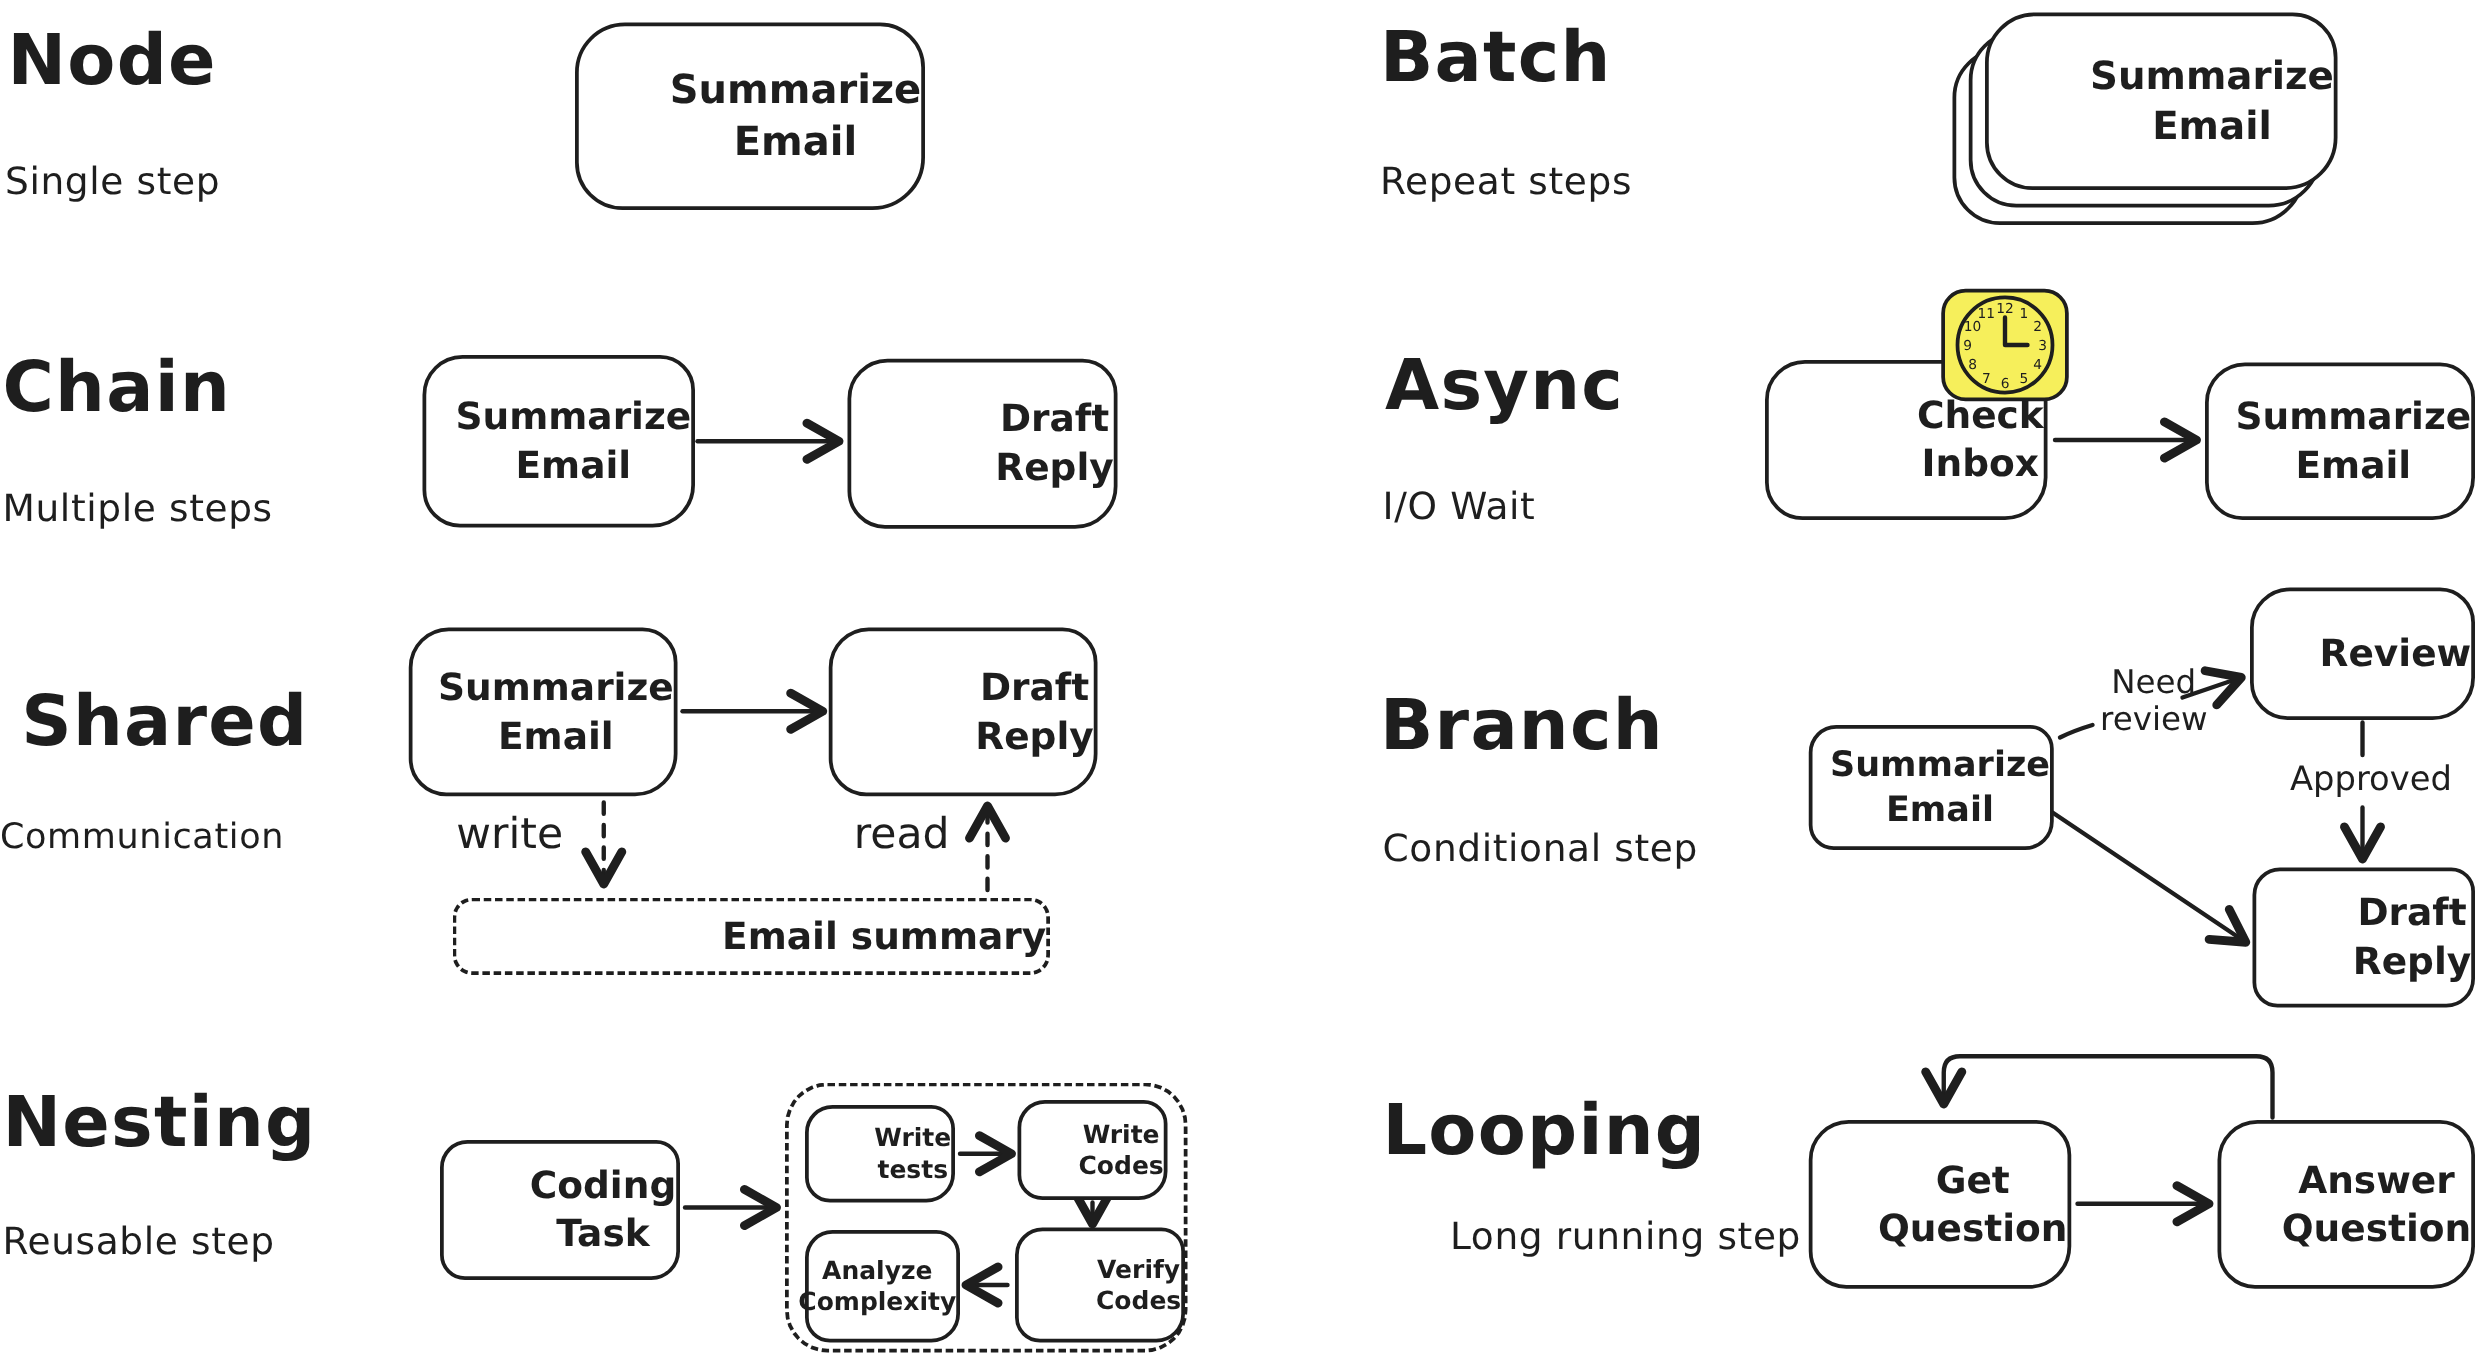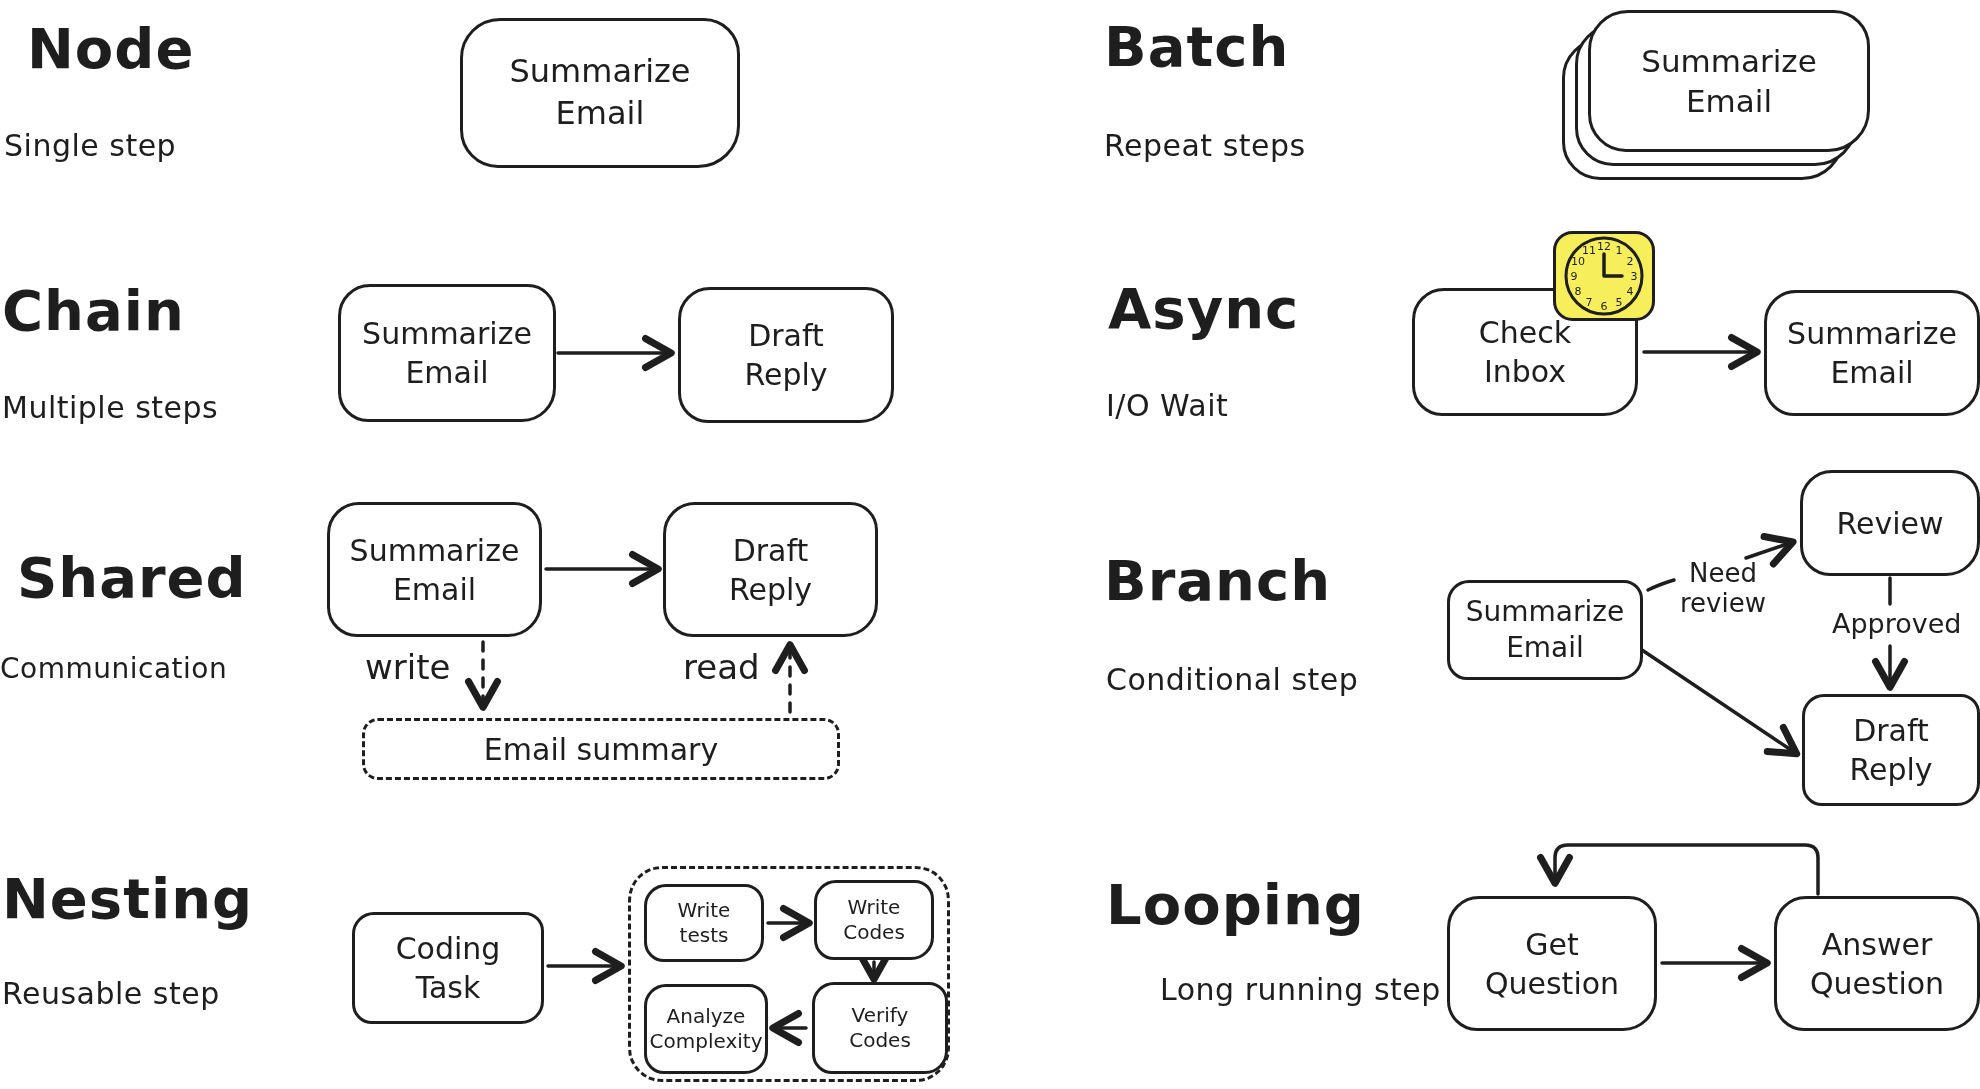--- a/index.html
+++ b/index.html
@@ -24,23 +24,23 @@
   }
   .sec-sub{
     position:absolute;
     font-size:30px;font-weight:400;letter-spacing:0.5px;
     white-space:nowrap;color:var(--ink);
   }
   .node{
     position:absolute;
     border:3px solid var(--ink);
     background:var(--background);
-    display:flex;align-items:center;justify-content:center;
+    display:flex;align-items:center;justify-content:flex-end;
     text-align:center;
-    font-size:30px;line-height:1.3;color:var(--ink);
+    font-size:30px;line-height:1.3;color:var(--ink);font-weight:bold;
   }
   .node > span{width:min-content;text-align:center;}
   .node.single-line > span{width:auto;white-space:nowrap;}
   .r-lg{border-radius:40px 36px 42px 38px;}
   .r-md{border-radius:32px 28px 34px 30px;}
   .r-sm{border-radius:22px 19px 23px 20px;}
   .dashed{border-style:dashed;}
   .inner-node{font-size:20px;line-height:1.25;}
   .free-label{
     position:absolute;color:var(--ink);
@@ -78,21 +78,21 @@
     <path class="connector" d="M1644,352 L1754,352" marker-end="url(#ah)"></path>
     <path class="connector" stroke-width="3" d="M1648,590 C1658,585 1664,583 1674,580"></path>
     <path class="connector" stroke-width="3" d="M1746,558 L1790,543" marker-end="url(#ah)"></path>
     <path class="connector" stroke-width="3" d="M1890,578 L1890,604"></path>
     <path class="connector" stroke-width="3" d="M1890,646 L1890,684" marker-end="url(#ah)"></path>
     <path class="connector" d="M1642,650 L1794,752" marker-end="url(#ah)"></path>
     <path class="connector" d="M1662,963 L1764,963" marker-end="url(#ah)"></path>
     <path class="connector" d="M1818,894 L1818,858 Q1818,845 1805,845 L1568,845 Q1555,845 1555,858 L1555,880" marker-end="url(#ah)"></path>
   </svg>
 
-  <div class="sec-title" style="left:6px;top:16px;margin-left:21px;">Node</div>
+  <div class="sec-title" style="left:6px;top:16px;">Node</div>
   <div class="sec-sub" style="left:4px;top:128px;">Single step</div>
   <div class="node r-lg" style="left:460px;top:18px;width:280px;height:150px;font-size:32px;">
     <span>Summarize Email</span>
   </div>
 
   <div class="sec-title" style="left:2px;top:278px;">Chain</div>
   <div class="sec-sub" style="left:2px;top:390px;">Multiple steps</div>
   <div class="node r-md" style="left:338px;top:284px;width:218px;height:138px;">
     <span>Summarize Email</span>
   </div>
@@ -171,21 +171,21 @@
   <div class="sec-sub" style="left:1106px;top:662px;">Conditional step</div>
   <div class="node r-sm" style="left:1447px;top:580px;width:196px;height:100px;font-size:28px;">
     <span>Summarize Email</span>
   </div>
   <div class="node r-md single-line" style="left:1800px;top:470px;width:180px;height:106px;">
     <span>Review</span>
   </div>
   <div class="node r-sm" style="left:1802px;top:694px;width:178px;height:112px;">
     <span>Draft Reply</span>
   </div>
-  <div class="free-label" style="left:1668px;top:532px;width:110px;font-size:26px;text-align:center;margin-top:27px;">Need review</div>
+  <div class="free-label" style="left:1668px;top:532px;width:110px;font-size:26px;text-align:center;">Need review</div>
   <div class="free-label" style="left:1832px;top:608px;font-size:27px;">Approved</div>
 
   <div class="sec-title" style="left:1106px;top:872px;">Looping</div>
   <div class="sec-sub" style="left:1160px;top:972px;">Long running step</div>
   <div class="node r-md" style="left:1774px;top:896px;width:206px;height:135px;">
     <span>Answer Question</span>
   </div>
   <div class="node r-md" style="left:1447px;top:896px;width:210px;height:135px;">
     <span>Get Question</span>
   </div>

